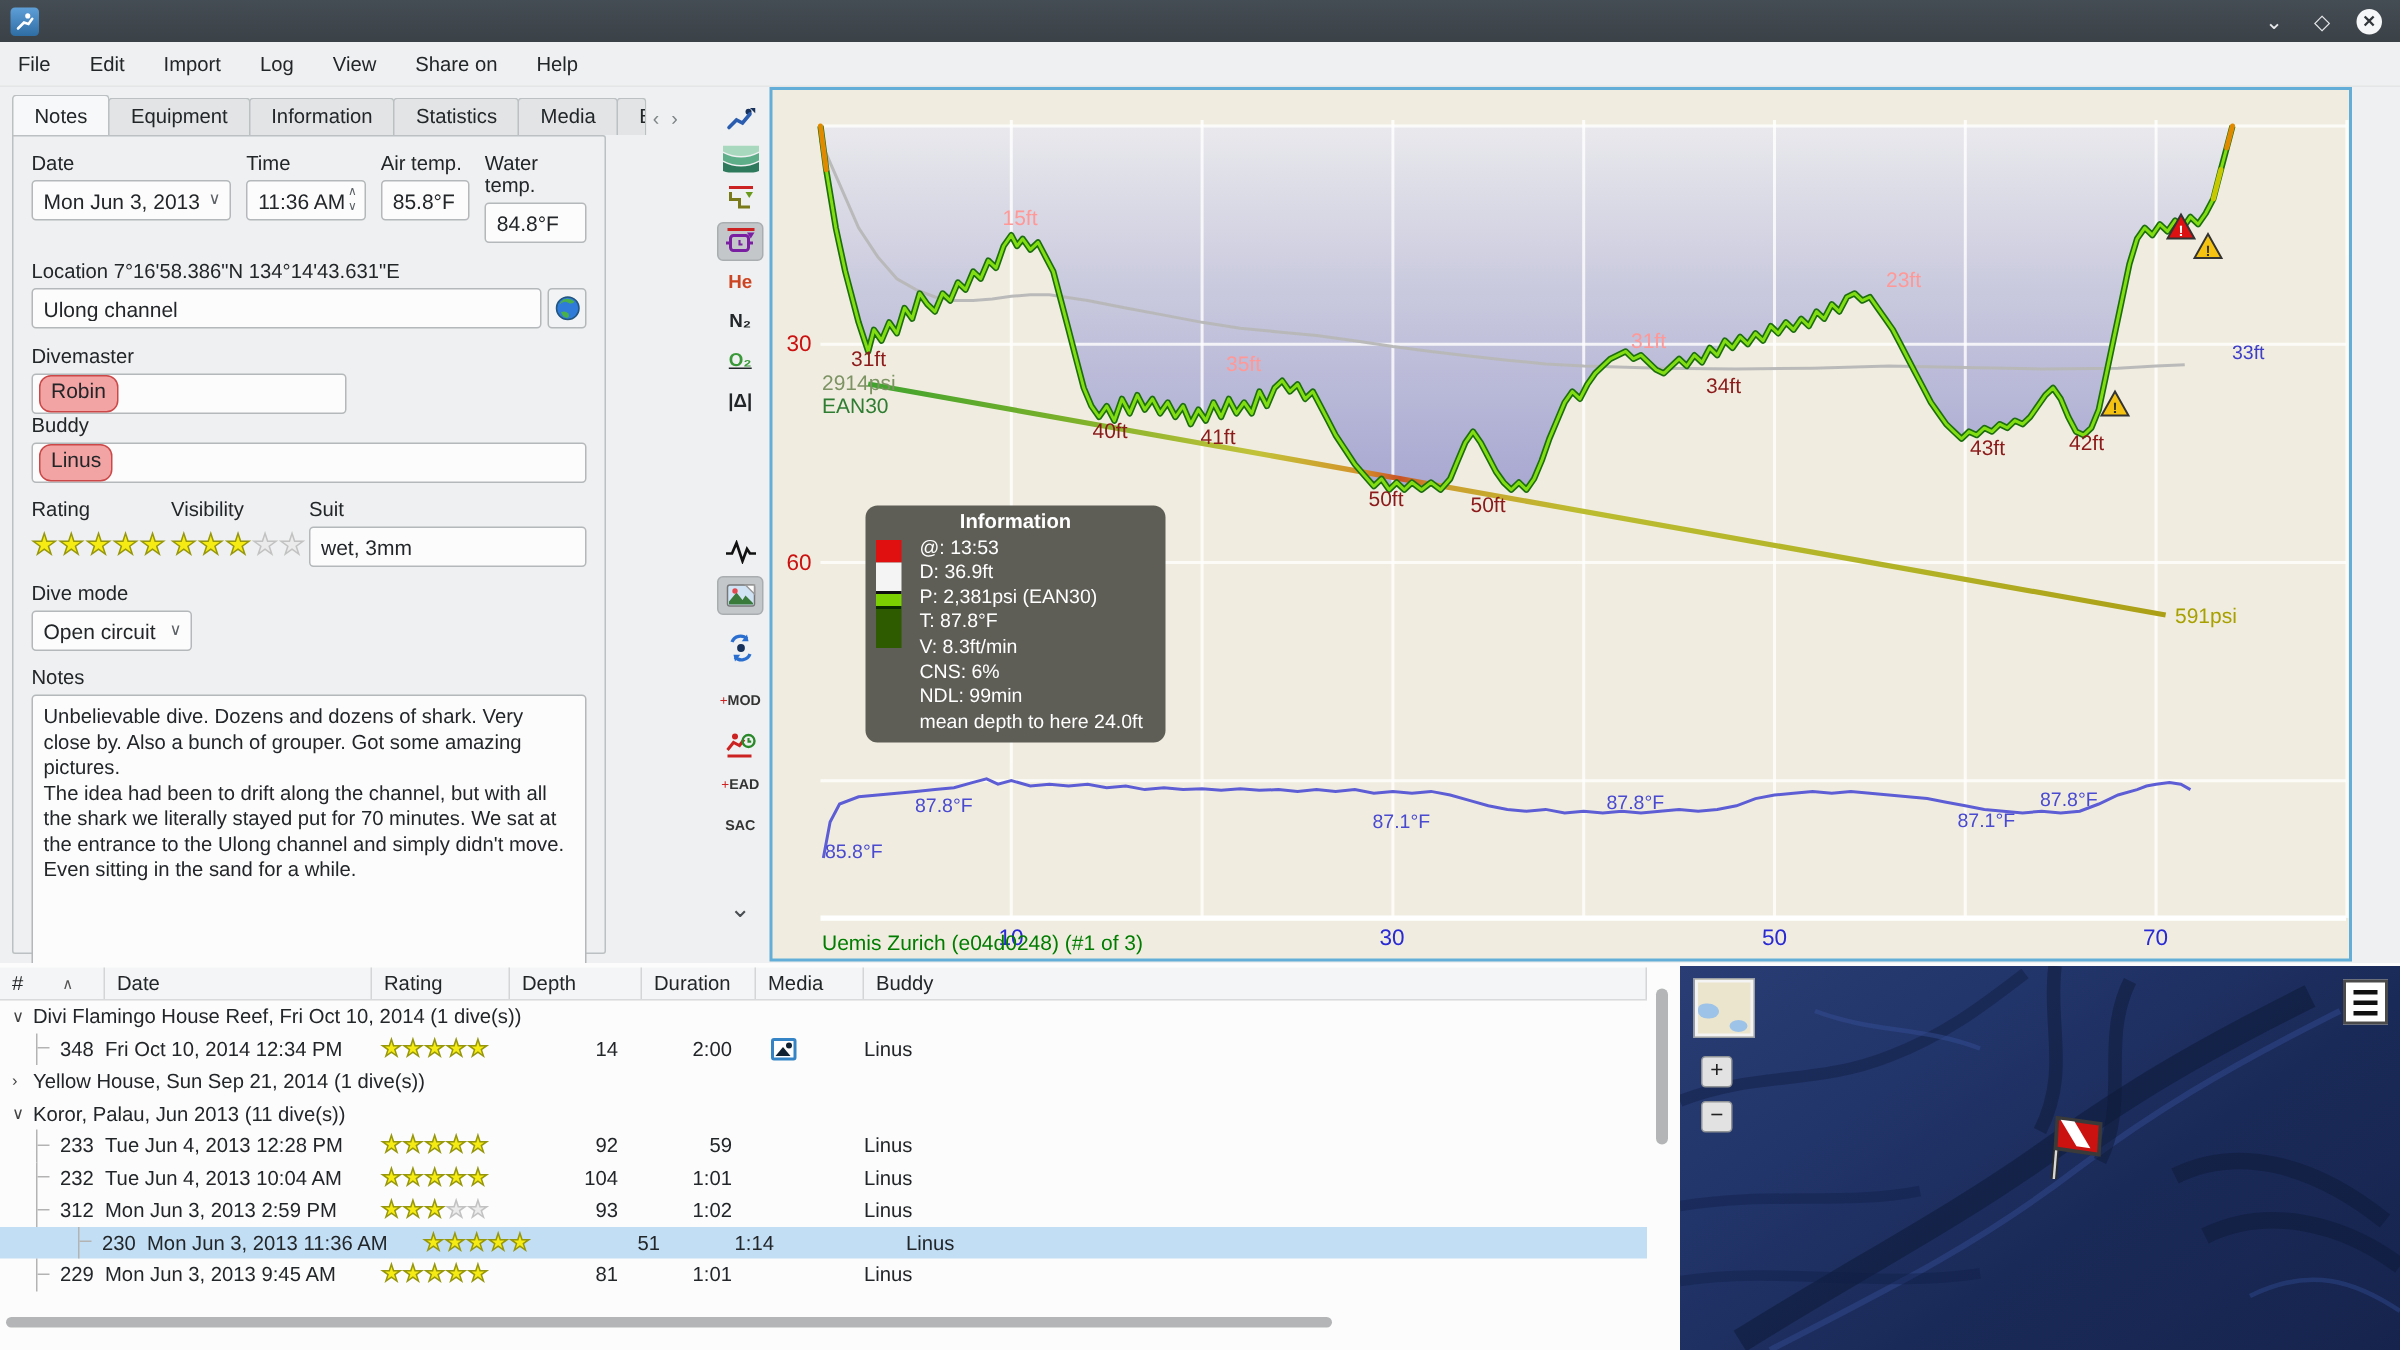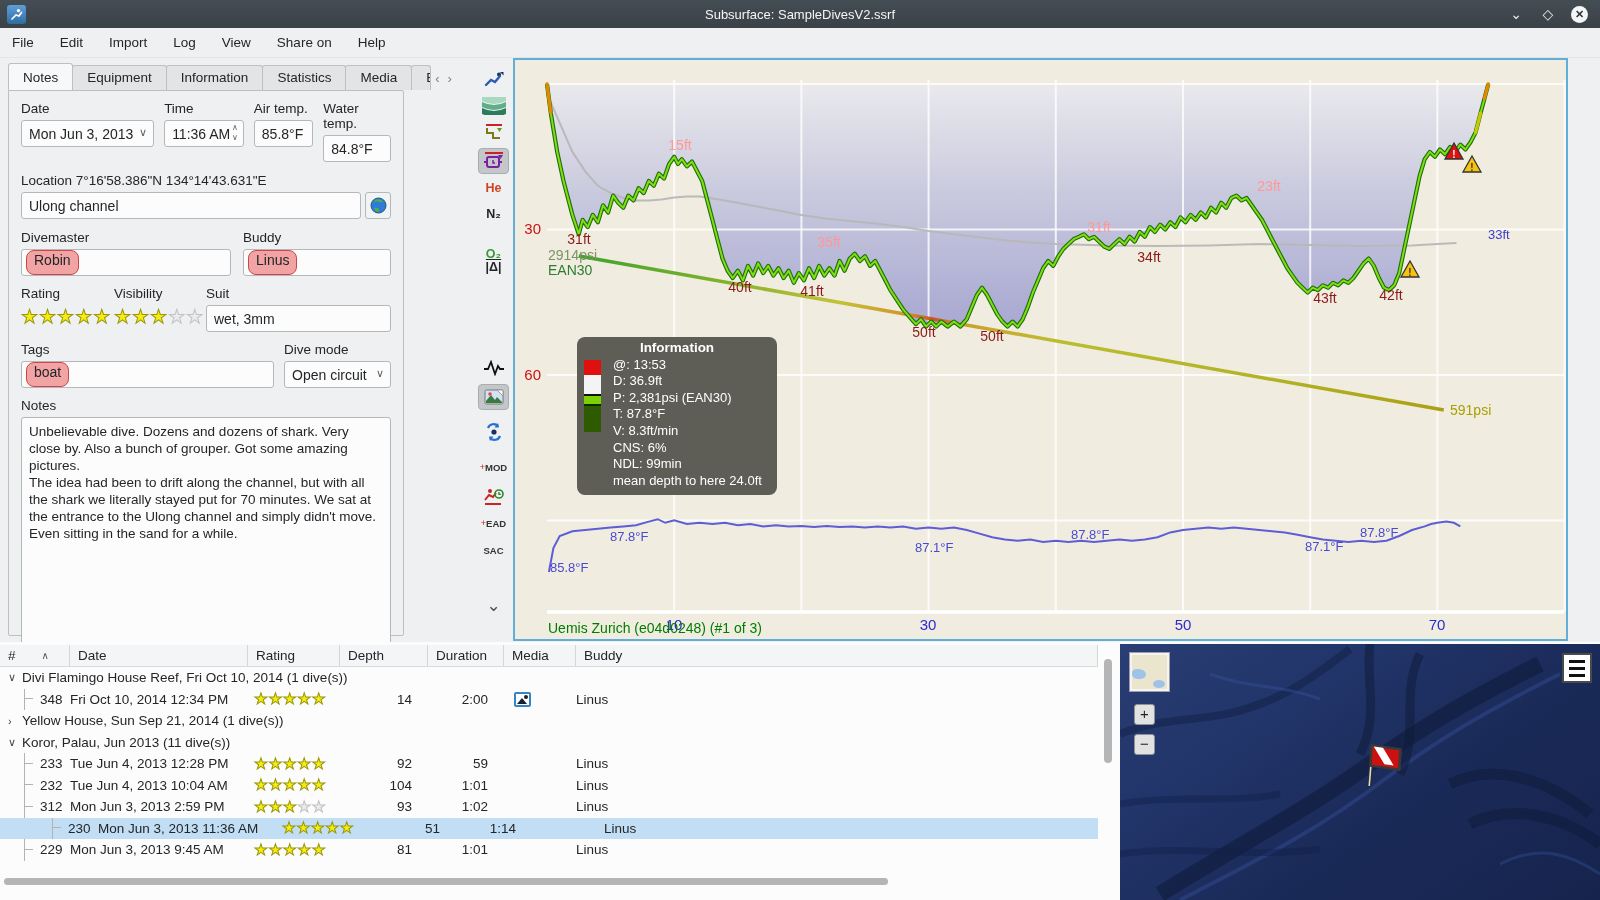--- a/index.html
+++ b/index.html
@@ -119,21 +119,20 @@
 </head>
 <body>
 
 <div class="titlebar">
   <div class="app-icon">
     <svg width="13" height="13" viewBox="0 0 13 13">
         <circle cx="8.5" cy="2.6" r="1.7" fill="#fff"></circle>
         <path d="M2 11 L6 7 L9 8 L11.5 4.5" stroke="#fff" stroke-width="1.7" fill="none" stroke-linecap="round"></path>
       </svg>
   </div>
-  <div class="win-title">Subsurface: SampleDivesV2.ssrf</div>
   <div class="win-controls">
     <div class="win-btn">⌄</div>
     <div class="win-btn">◇</div>
     <div class="win-btn win-close">✕</div>
   </div>
 </div>
 
 <div class="menubar">
   <span class="menu-item">File</span>
   <span class="menu-item">Edit</span>
@@ -186,21 +185,21 @@
             <svg width="17" height="17" viewBox="0 0 17 17">
                 <circle cx="8.5" cy="8.5" r="7.5" fill="#2f7bd9"></circle>
                 <path d="M3 6 Q6 3 9 5 Q12 6 13 4 Q10 1.5 6 2.5 Q3.5 4 3 6 Z" fill="#49b04a"></path>
                 <path d="M4 11 Q7 10 9 12 Q10 14 8 15 Q5 14.5 4 11 Z" fill="#49b04a"></path>
                 <circle cx="8.5" cy="8.5" r="7.5" fill="none" stroke="#22557f"></circle>
               </svg>
           </div>
         </div>
       </div>
 
-      <div class="frow" style="gap:12px; margin-top:11px;">
+      <div class="frow" style="margin-top:11px;flex-direction:column;">
         <div style="width:210px;">
           <div class="fld-label">Divemaster</div>
           <div class="inp chipfield">
               <span class="chip">Robin</span>
             </div>
         </div>
         <div style="flex:1;">
           <div class="fld-label">Buddy</div>
           <div class="inp chipfield">
               <span class="chip">Linus</span>
@@ -217,26 +216,20 @@
           <div class="fld-label">Visibility</div>
           <div class="stars"><span class="on">★</span><span class="on">★</span><span class="on">★</span><span class="off">★</span><span class="off">★</span></div>
         </div>
         <div style="flex:1;">
           <div class="fld-label">Suit</div>
           <input class="inp" readonly="" value="wet, 3mm" style="">
         </div>
       </div>
 
       <div class="frow" style="gap:10px; margin-top:10px;">
-        <div style="flex:1;">
-          <div class="fld-label">Tags</div>
-          <div class="inp chipfield">
-              <span class="chip">boat</span>
-            </div>
-        </div>
         <div style="width:107px;">
           <div class="fld-label">Dive mode</div>
           <div class="combo"><input class="inp" readonly="" style="padding-right: 16px;" value="Open circuit"><span class="arrow">∨</span></div>
         </div>
       </div>
 
       <div style="margin-top:10px;">
         <div class="fld-label">Notes</div>
         <textarea class="notes" readonly="" style="">Unbelievable dive. Dozens and dozens of shark. Very close by. Also a bunch of grouper. Got some amazing pictures.
 The idea had been to drift along the channel, but with all the shark we literally stayed put for 70 minutes. We sat at the entrance to the Ulong channel and simply didn't move. Even sitting in the sand for a while.</textarea>
@@ -275,21 +268,21 @@
           <path d="M15 4 l5 0 l-2.5 4 z" fill="#7b1fa2"></path>
           <path d="M10 9 l0 3 l2 0" stroke="#7b1fa2" stroke-width="1.4" fill="none"></path>
         </svg>
       </div>
       <div class="tbtn" style="top: 113px;">
         <span class="tb-txt" style="color: rgb(204, 68, 34);">He</span>
       </div>
       <div class="tbtn" style="top: 139px;">
         <span class="tb-txt" style="color: rgb(35, 38, 41);">N₂</span>
       </div>
-      <div class="tbtn" style="top: 179px; text-decoration: underline;">
+      <div class="tbtn" style="top: 165px; text-decoration: underline;">
         <span class="tb-txt" style="color: rgb(58, 154, 58);">O₂</span>
       </div>
       <div class="tbtn" style="top: 192px;">
         <span class="tb-txt" style="color: rgb(35, 38, 41);">|Δ|</span>
       </div>
       <div class="tbtn" style="top: 293px;">
         <svg width="22" height="16" viewBox="0 0 22 16">
           <path d="M1 9 L5 9 L8 2 L12 14 L15 6 L17 9 L21 9" stroke="#111" stroke-width="1.8" fill="none"></path>
         </svg>
       </div>

